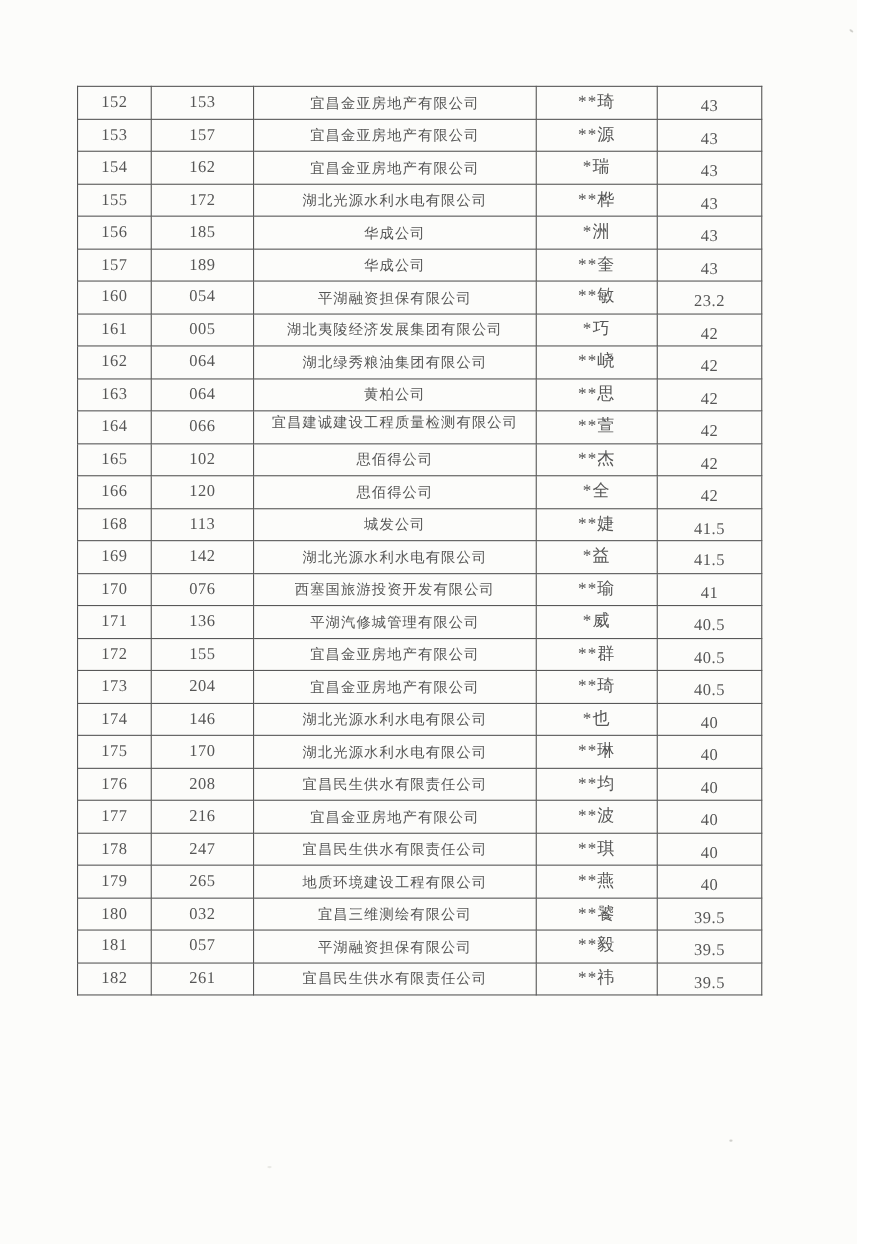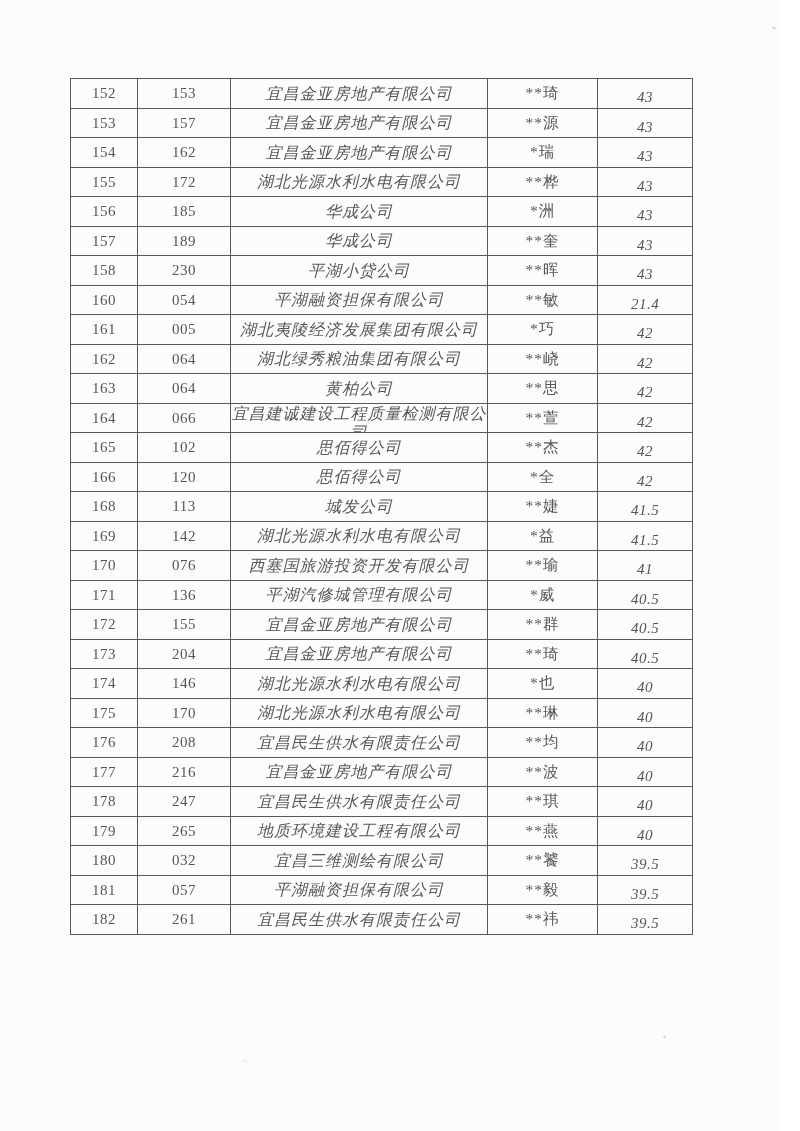--- a/index.html
+++ b/index.html
@@ -39,30 +39,29 @@
     white-space: nowrap;
   }
   
   td.rank .cw, td.code .cw { line-height: 28px; letter-spacing: 0.5px; }
   
   td.company .cw {
     display: flex;
     align-items: center;
     justify-content: center;
     line-height: 19px;
-    font-size: 16px;
+    font-size: 13px;
     letter-spacing: 1px;
     white-space: normal;
-    font-style: italic;
   }
   td.company .cw.wrap2 { align-items: flex-start; }
   
   td.name .cw { font-size: 15.5px; letter-spacing: 1px; line-height: 28px; }
   
-  td.score .cw { line-height: 36px; letter-spacing: 0.5px; font-style: italic; }
+  td.score .cw { line-height: 36px; letter-spacing: 0.5px; }
   
   .speck {
     position: absolute;
     background: #b9b9b4;
     border-radius: 50%;
     opacity: 0.65;
   }
   .speck.s1 { left: 772px; top: 27px;  width: 4px; height: 2px; transform: rotate(35deg); }
   .speck.s2 { left: 663px; top: 1036px; width: 3px; height: 2px; }
   .speck.s3 { left: 243px; top: 1060px; width: 4px; height: 2px; opacity: 0.3; }
@@ -181,50 +180,33 @@
           </td>
           <td class="name">
             <div class="cw">**奎</div>
           </td>
           <td class="score">
             <div class="cw">43</div>
           </td>
         </tr>
         <tr>
           <td class="rank">
-            <div class="cw">158</div>
-          </td>
-          <td class="code">
-            <div class="cw">230</div>
-          </td>
-          <td class="company">
-            <div class="cw">平湖小贷公司</div>
-          </td>
-          <td class="name">
-            <div class="cw">**晖</div>
-          </td>
-          <td class="score">
-            <div class="cw">43</div>
-          </td>
-        </tr>
-        <tr>
-          <td class="rank">
             <div class="cw">160</div>
           </td>
           <td class="code">
             <div class="cw">054</div>
           </td>
           <td class="company">
             <div class="cw">平湖融资担保有限公司</div>
           </td>
           <td class="name">
             <div class="cw">**敏</div>
           </td>
           <td class="score">
-            <div class="cw">21.4</div>
+            <div class="cw">23.2</div>
           </td>
         </tr>
         <tr>
           <td class="rank">
             <div class="cw">161</div>
           </td>
           <td class="code">
             <div class="cw">005</div>
           </td>
           <td class="company">

